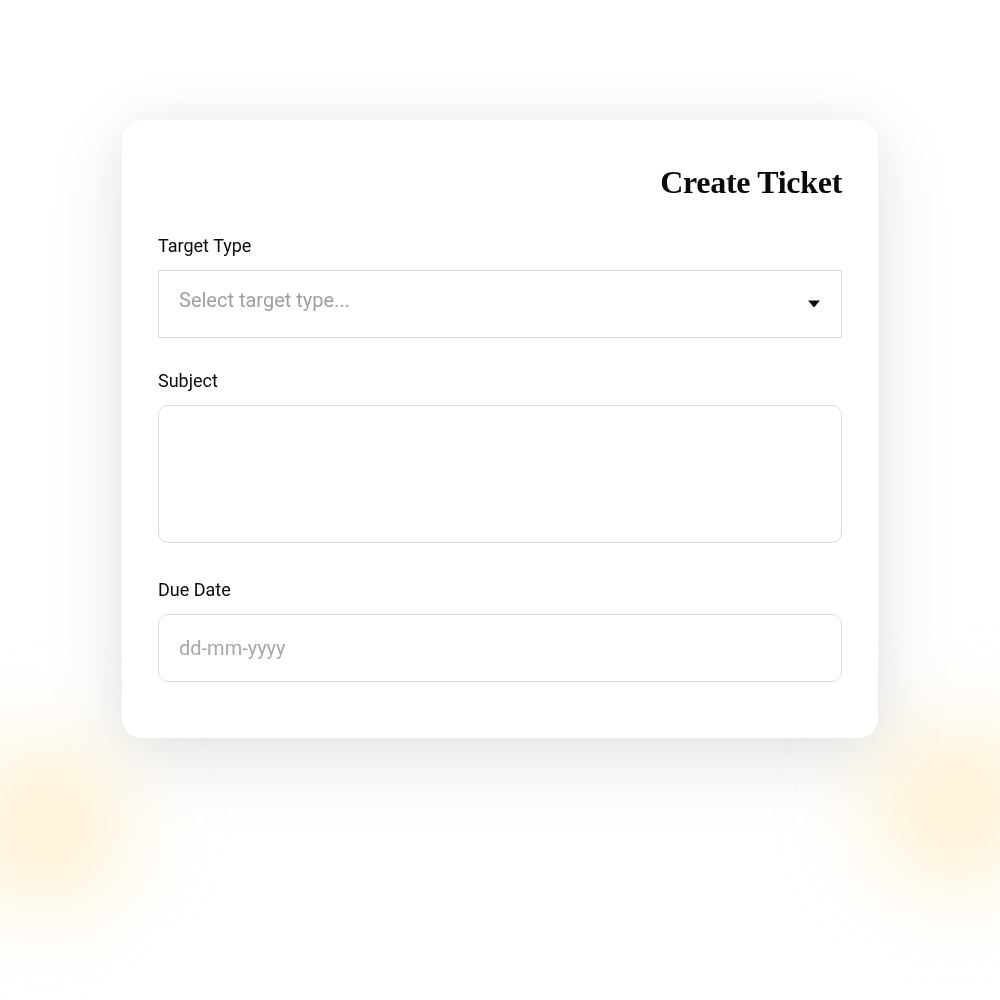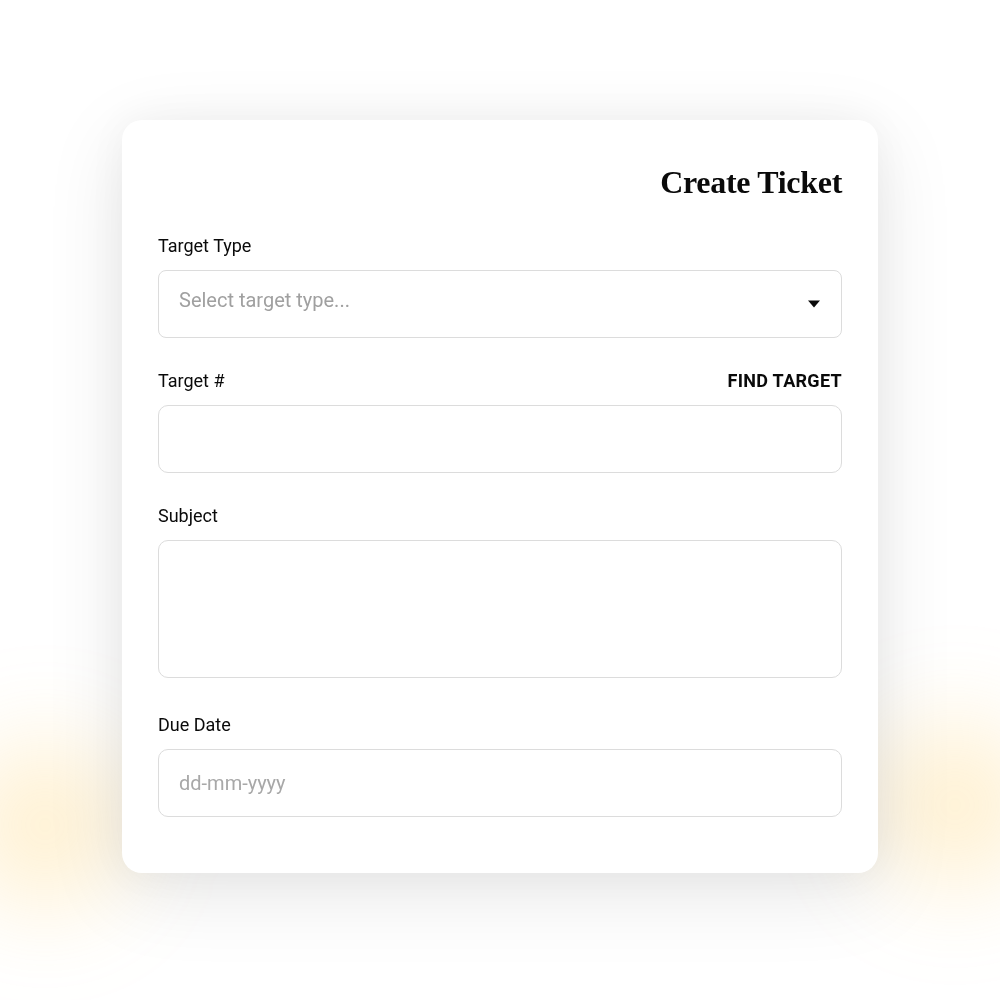--- a/index.html
+++ b/index.html
@@ -86,21 +86,21 @@
     }
     
     .select-wrapper {
       position: relative;
     }
     
     .select-input {
       width: 100%;
       height: 68px;
       border: 1px solid #dcdcdc;
-      border-radius: 8px;
+      border-radius: 0;
       padding: 0 48px 8px 20px;
       font-size: 20px;
       color: #a0a0a0;
       background: #ffffff;
       display: flex;
       align-items: center;
       cursor: pointer;
     }
     
     .select-caret {
@@ -206,27 +206,20 @@
   <div class="field">
     <div class="field-label-row">
       <label class="field-label">Target Type</label>
     </div>
     <div class="select-wrapper">
       <div class="select-input">Select target type...</div>
       <div class="select-caret"></div>
     </div>
   </div>
 
-  <div class="field">
-    <div class="field-label-row">
-      <label class="field-label">Target #</label>
-      <span class="field-action">FIND TARGET</span>
-    </div>
-    <input type="text" class="text-input" value="" style="">
-  </div>
 
   <div class="field">
     <div class="field-label-row">
       <label class="field-label">Subject</label>
     </div>
     <textarea class="textarea-input" style=""></textarea>
   </div>
 
 
   <div class="field" style="margin-bottom:16px;">

